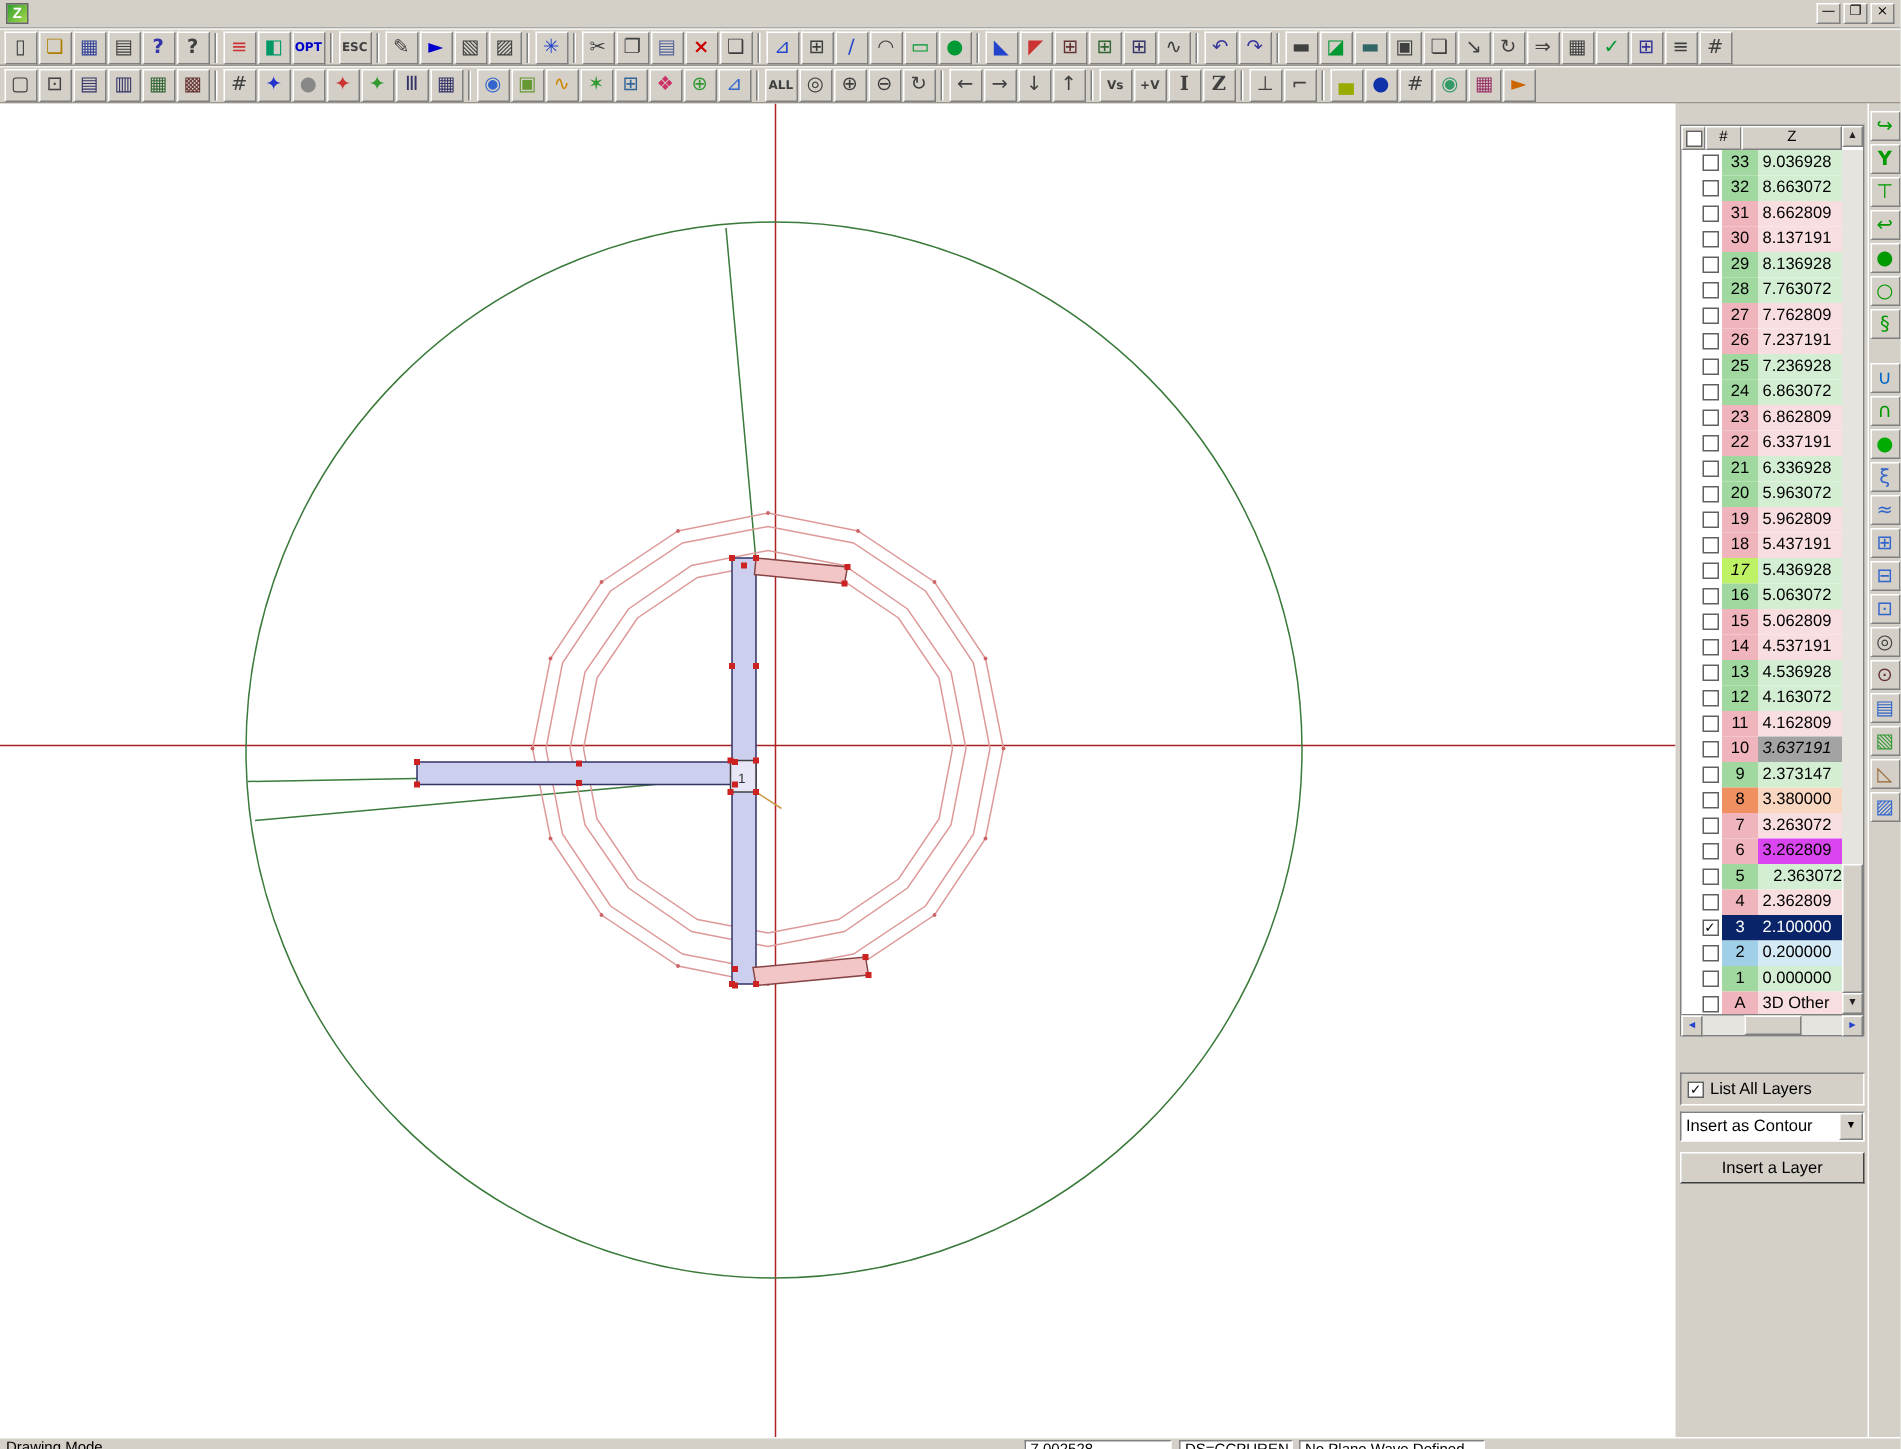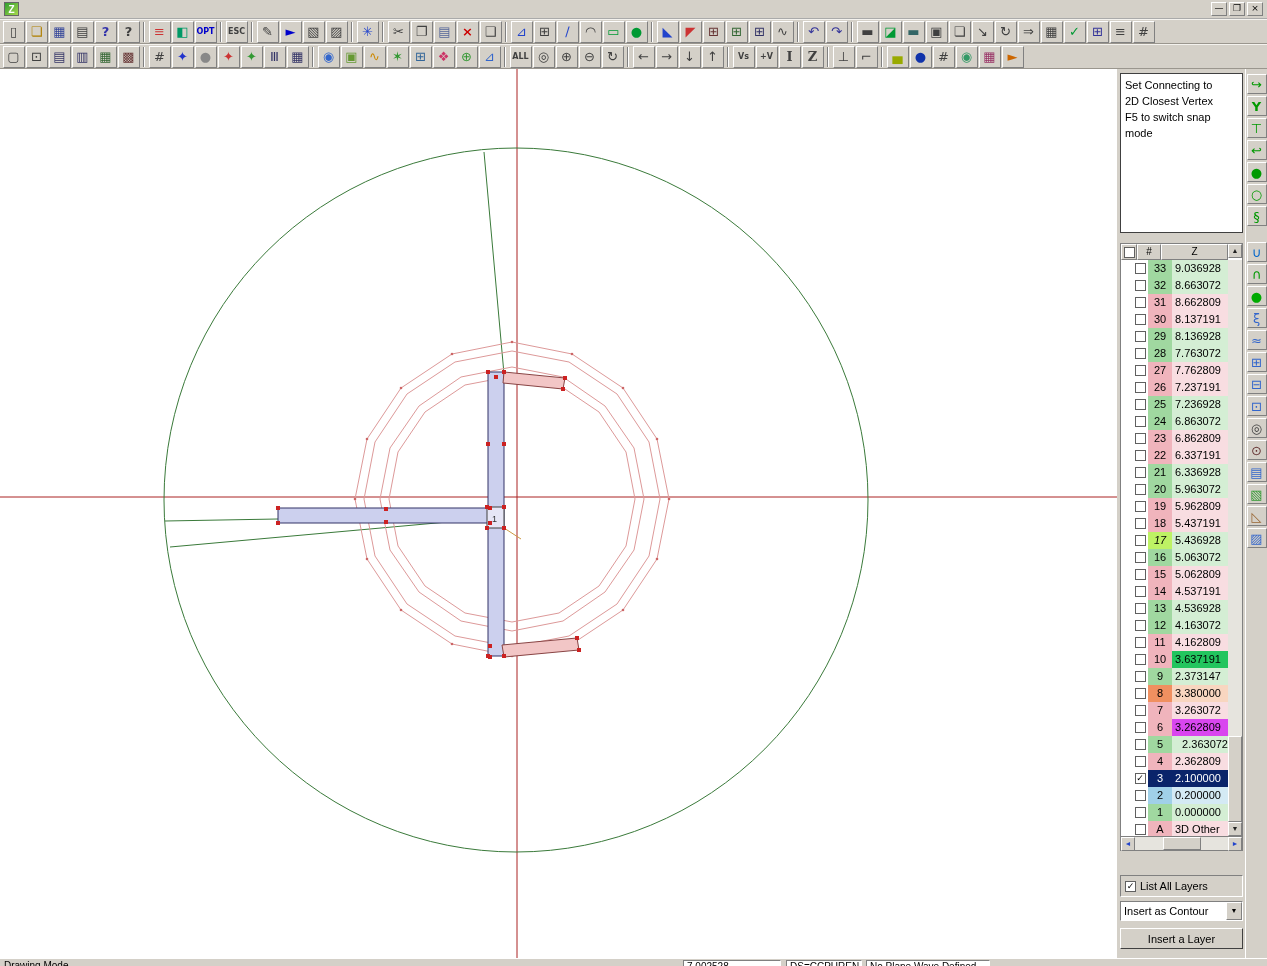--- a/index.html
+++ b/index.html
@@ -450,25 +450,20 @@
           <rect x="494" y="306" width="4" height="4"></rect>
         <rect x="575" y="567" width="4" height="4"></rect>
           <rect x="577" y="579" width="4" height="4"></rect>
         <rect x="488" y="575" width="4" height="4"></rect>
           <rect x="488" y="586" width="4" height="4"></rect>
       </g>
     </svg>
   </div>
 
   <div class="rightpanel">
-    <div class="snapbox">
-      <div>Set Connecting to</div>
-      <div>2D Closest Vertex</div>
-      <div>F5 to switch snap mode</div>
-    </div>
 
     <div class="layerwrap">
       <div class="lheadrow">
         <span class="lh lh-chk">
             <span class="chkbox"></span>
           </span>
         <span class="lh lh-num">#</span>
         <span class="lh lh-z">Z</span>
         <span class="sbtn raised">▲</span>
       </div>
@@ -634,21 +629,21 @@
                 <span class="chkbox"></span>
               </span>
               <span class="lnum" style="background: rgb(240, 180, 188);">11</span>
               <span class="lz" style="background: rgb(248, 221, 225);">4.162809</span>
             </div>
             <div class="lrow">
               <span class="lchk">
                 <span class="chkbox"></span>
               </span>
               <span class="lnum" style="background: rgb(240, 180, 188);">10</span>
-              <span class="lz" style="background: #22c55e;">3.637191</span>
+              <span class="lz" style="background: #a3a3a3; font-style: italic;">3.637191</span>
             </div>
             <div class="lrow">
               <span class="lchk">
                 <span class="chkbox"></span>
               </span>
               <span class="lnum" style="background: rgb(160, 216, 160);">9</span>
               <span class="lz" style="background: rgb(212, 238, 212);">2.373147</span>
             </div>
             <div class="lrow">
               <span class="lchk">

